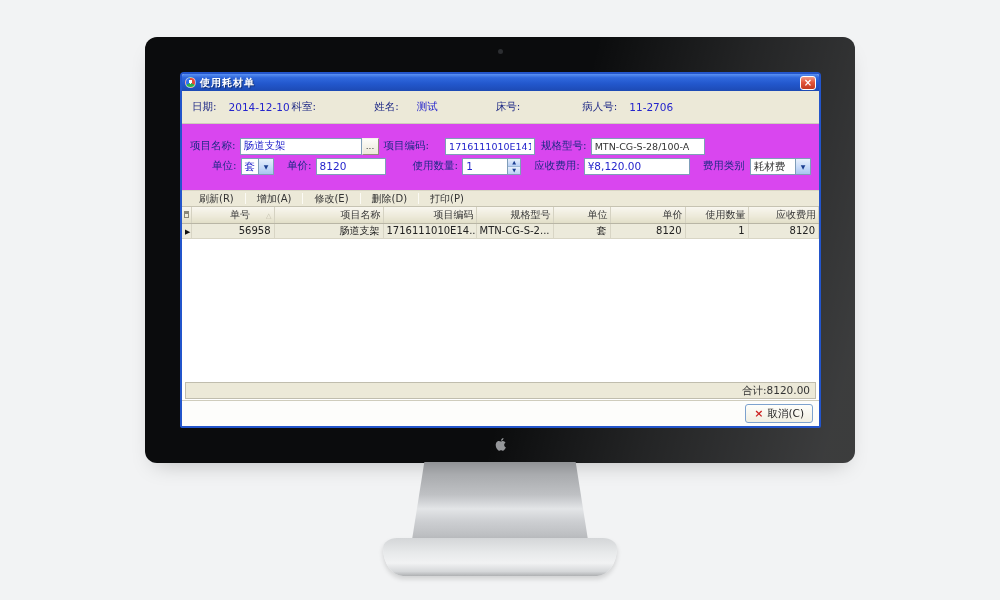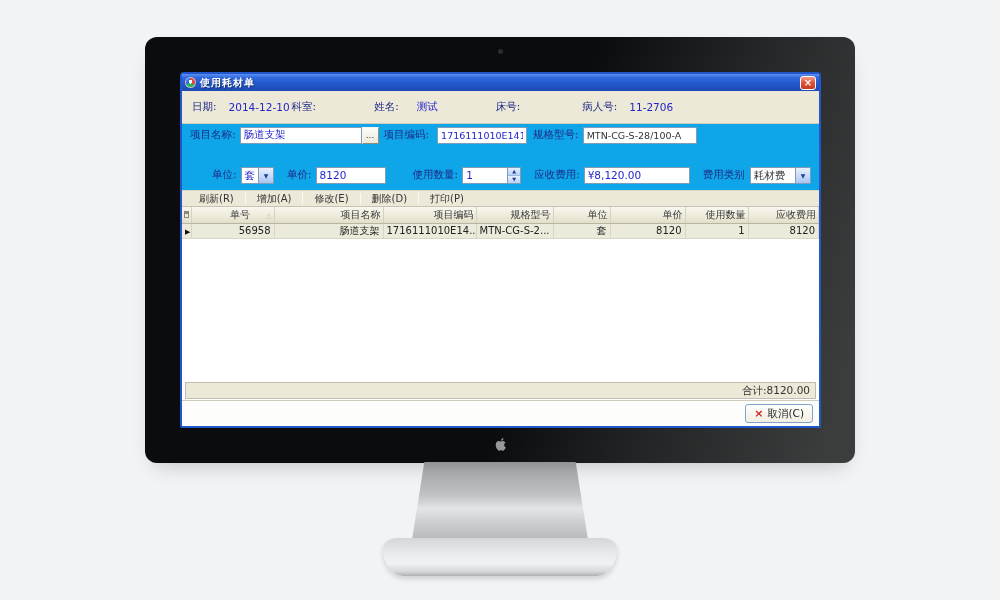--- a/index.html
+++ b/index.html
@@ -42,23 +42,23 @@
     background:linear-gradient(180deg,#f29b86 0%,#e3553a 45%,#c23a20 100%);
     color:#fff; font-size:10px; font-weight:bold; line-height:12px; text-align:center; cursor:pointer; }
 
   .patient-bar { flex:0 0 33px; background:#ece9d8; border-bottom:1px solid #cfccba;
     display:flex; align-items:center; font-size:10.5px; padding:0 10px; white-space:nowrap; }
   .lbl { color:#1f2a86; }
   .val { color:#2424cc; margin-left:12px; }
   .patient-bar .g1 { margin-left:58px; } .patient-bar .g2 { margin-left:18px; }
   .patient-bar .g3 { margin-left:58px; } .patient-bar .g4 { margin-left:62px; }
 
-  .fields-area { flex:0 0 66px; background:#0ea5e9; padding:2px 8px 0 8px; font-size:10.5px; }
+  .fields-area { flex:0 0 66px; background:#d946ef; padding:13px 8px 0 8px; font-size:10.5px; }
   .frow { display:flex; align-items:center; height:18px; white-space:nowrap; }
-  .frow + .frow { margin-top:22px; }
+  .frow + .frow { margin-top:2px; }
   .tb { height:17px; border:1px solid #7F9DB9; background:#fff; color:#2424cc;
     font-family:inherit; font-size:10.5px; padding:0 3px; }
   .btn-3d { height:17px; min-width:17px; background:linear-gradient(180deg,#fdfdfa,#ece9d8);
     border:1px solid #9a97886b; border-color:#f5f4ec #8f8c7c #8f8c7c #f5f4ec; font-size:9px; color:#333;
     text-align:center; line-height:14px; cursor:pointer; }
   .combo { display:flex; align-items:stretch; height:17px; border:1px solid #7F9DB9; background:#fff; }
   .combo .ctext { flex:1; padding:1px 3px; color:#2424cc; font-size:10.5px; }
   .combo .carrow { width:15px; background:linear-gradient(180deg,#e8f0fc 0%,#c3d8f8 60%,#a7c4f0 100%);
     border-left:1px solid #7F9DB9; color:#1b3f91; font-size:6px; display:flex; align-items:center; justify-content:center; cursor:pointer; }
   .spinwrap { display:flex; height:17px; border:1px solid #7F9DB9; background:#fff; }
@@ -121,21 +121,21 @@
       <span class="lbl g4">病人号:</span>
       <span class="val">11-2706</span>
     </div>
 
     <div class="fields-area">
       <div class="frow">
         <span class="lbl">项目名称:</span>
         <input class="tb" style="width: 122px; margin-left: 4px;" value="肠道支架">
         <span class="btn-3d" style="width:17px">...</span>
         <span class="lbl" style="margin-left:5px">项目编码:</span>
-        <input class="tb" style="width: 90px; margin-left: 8px; font-size: 9.5px;" value="1716111010E141">
+        <input class="tb" style="width: 90px; margin-left: 16px; font-size: 9.5px;" value="1716111010E141">
         <span class="lbl" style="margin-left:6px">规格型号:</span>
         <input class="tb" style="width: 114px; margin-left: 4px; font-size: 9.5px; color: rgb(51, 51, 51);" value="MTN-CG-S-28/100-A">
       </div>
       <div class="frow">
         <span class="lbl" style="margin-left:22px">单位:</span>
         <span class="combo" style="width:58px;margin-left:4px">
           <span class="ctext">套</span>
           <span class="carrow">▼</span>
         </span>
         <span class="lbl" style="margin-left:13px">单价:</span>

